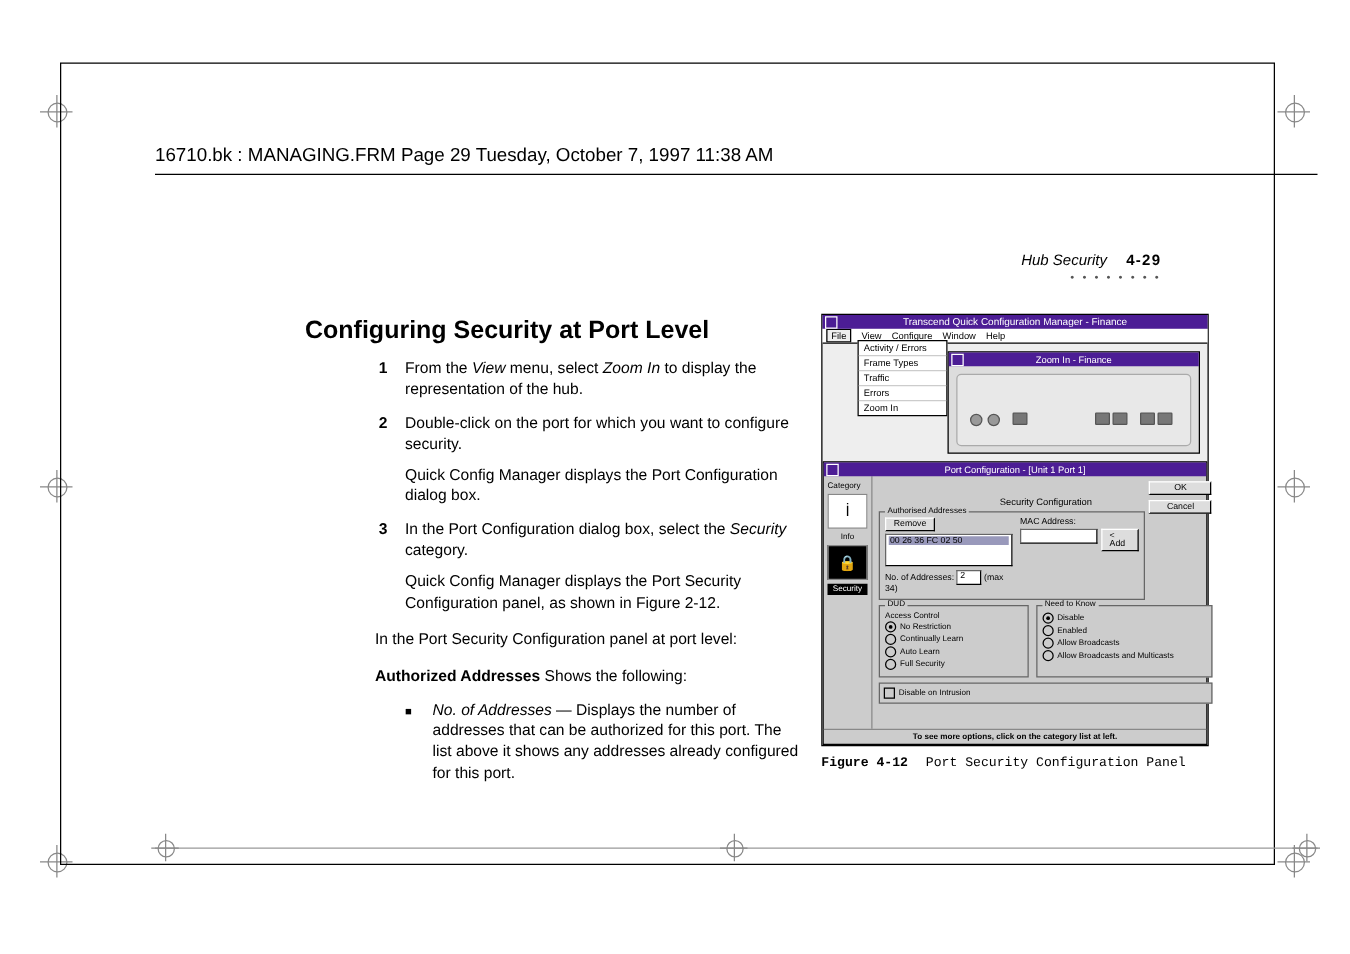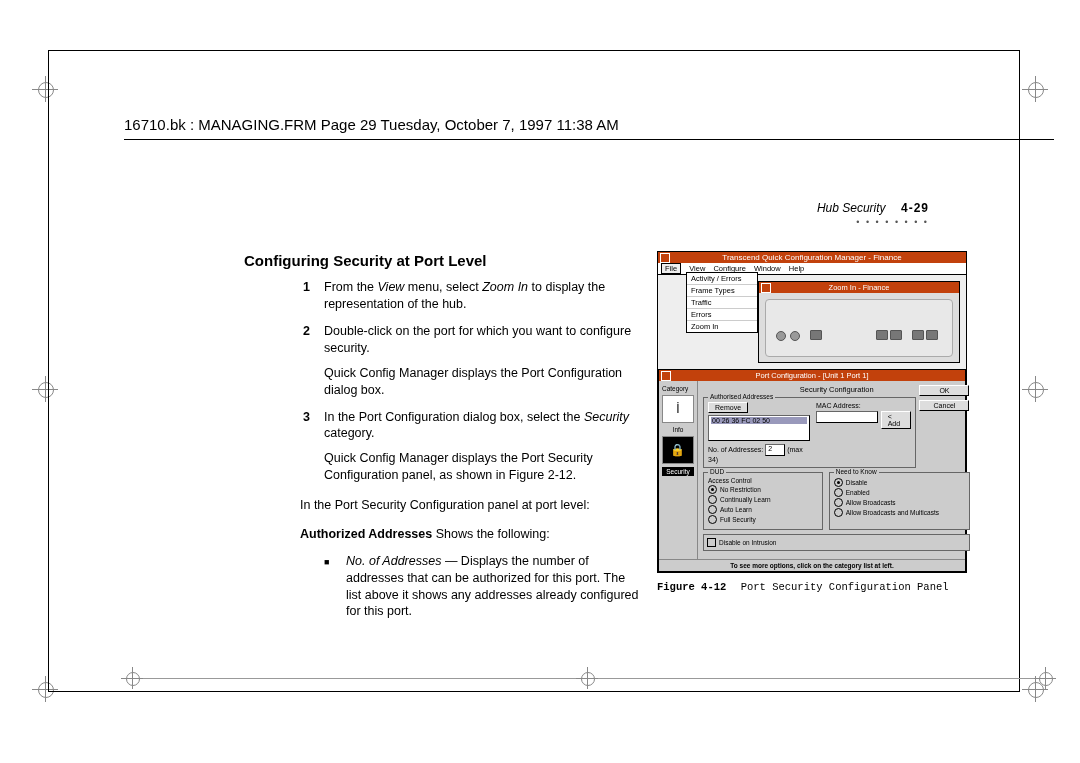--- a/index.html
+++ b/index.html
@@ -66,21 +66,21 @@
   }
   .content {
     position: absolute;
     left: 195px;
     top: 200px;
     width: 395px;
     font-size: 12.5px;
     line-height: 1.35;
   }
   .content h2 {
-    font-size: 15px;
+    font-size: 20px;
     font-weight: bold;
     margin: 0 0 8px 0;
   }
   .content .intro { margin: 0 0 10px 80px; }
   .content ol { list-style: none; padding: 0; margin: 0; }
   .content li { display: flex; margin-bottom: 10px; }
   .content li .num {
     width: 66px; flex: 0 0 66px;
     text-align: right; padding-right: 14px;
     font-weight: bold; font-size: 12.5px;
@@ -106,21 +106,21 @@
   .fig-caption .fignum { font-weight: bold; margin-right: 8px;}
   
   .win {
     border: 1px solid #000;
     background: #eee;
     font-family: Arial, sans-serif;
     font-size: 8px;
     position: relative;
   }
   .titlebar {
-    background: #c2410c; color:#fff; text-align:left;
+    background: #4c1d95; color:#fff; text-align:left;
     font-size: 8px; padding:1px 2px;
     display:flex; justify-content:center; align-items:center;
     position:relative;
   }
   .titlebar .sq { width:8px;height:8px;border:1px solid #fff;position:absolute;left:2px;top:1px;}
   .menubar { background:#fff; border-bottom:1px solid #000; padding:1px 3px; font-size:7.5px;}
   .menubar span { margin-right:6px;}
   .flyout {
     position:absolute; left:28px; top:20px;
     background:#fff; border:1px solid #000;
@@ -153,21 +153,21 @@
   .pc-cat {
     width:46px; padding:4px 3px; font-size:7px;
     border-right:1px solid #888;
   }
   .pc-cat .ico {
     width:30px;height:26px;border:1px solid #888;background:#fff;margin:3px auto;
     display:flex;align-items:center;justify-content:center;font-size:12px;
   }
   .pc-cat .lbl { text-align:center; font-size:6.5px;}
   .pc-cat .sec-ico { background:#000;color:#fff;}
-  .pc-main { flex:1; padding:4px 5px; font-size:7px; position:relative;}
+  .pc-main { flex:1; padding:16px 5px; font-size:7px; position:relative;}
   .pc-main .subtitle { text-align:center; font-size:7.5px; margin-bottom:3px;}
   .groupbox { border:1px solid #666; padding:4px; margin-bottom:4px; background:#ccc; position:relative;}
   .groupbox .gt { position:absolute; top:-5px; left:4px; background:#ccc; padding:0 2px; font-size:6.5px;}
   .btn3d {
     display:inline-block; border:1px solid #000;
     border-top-color:#fff; border-left-color:#fff;
     background:#ddd; padding:1px 6px; font-size:7px;
   }
   .list3d {
     border:1px solid #000; border-top-color:#666; border-left-color:#666;

